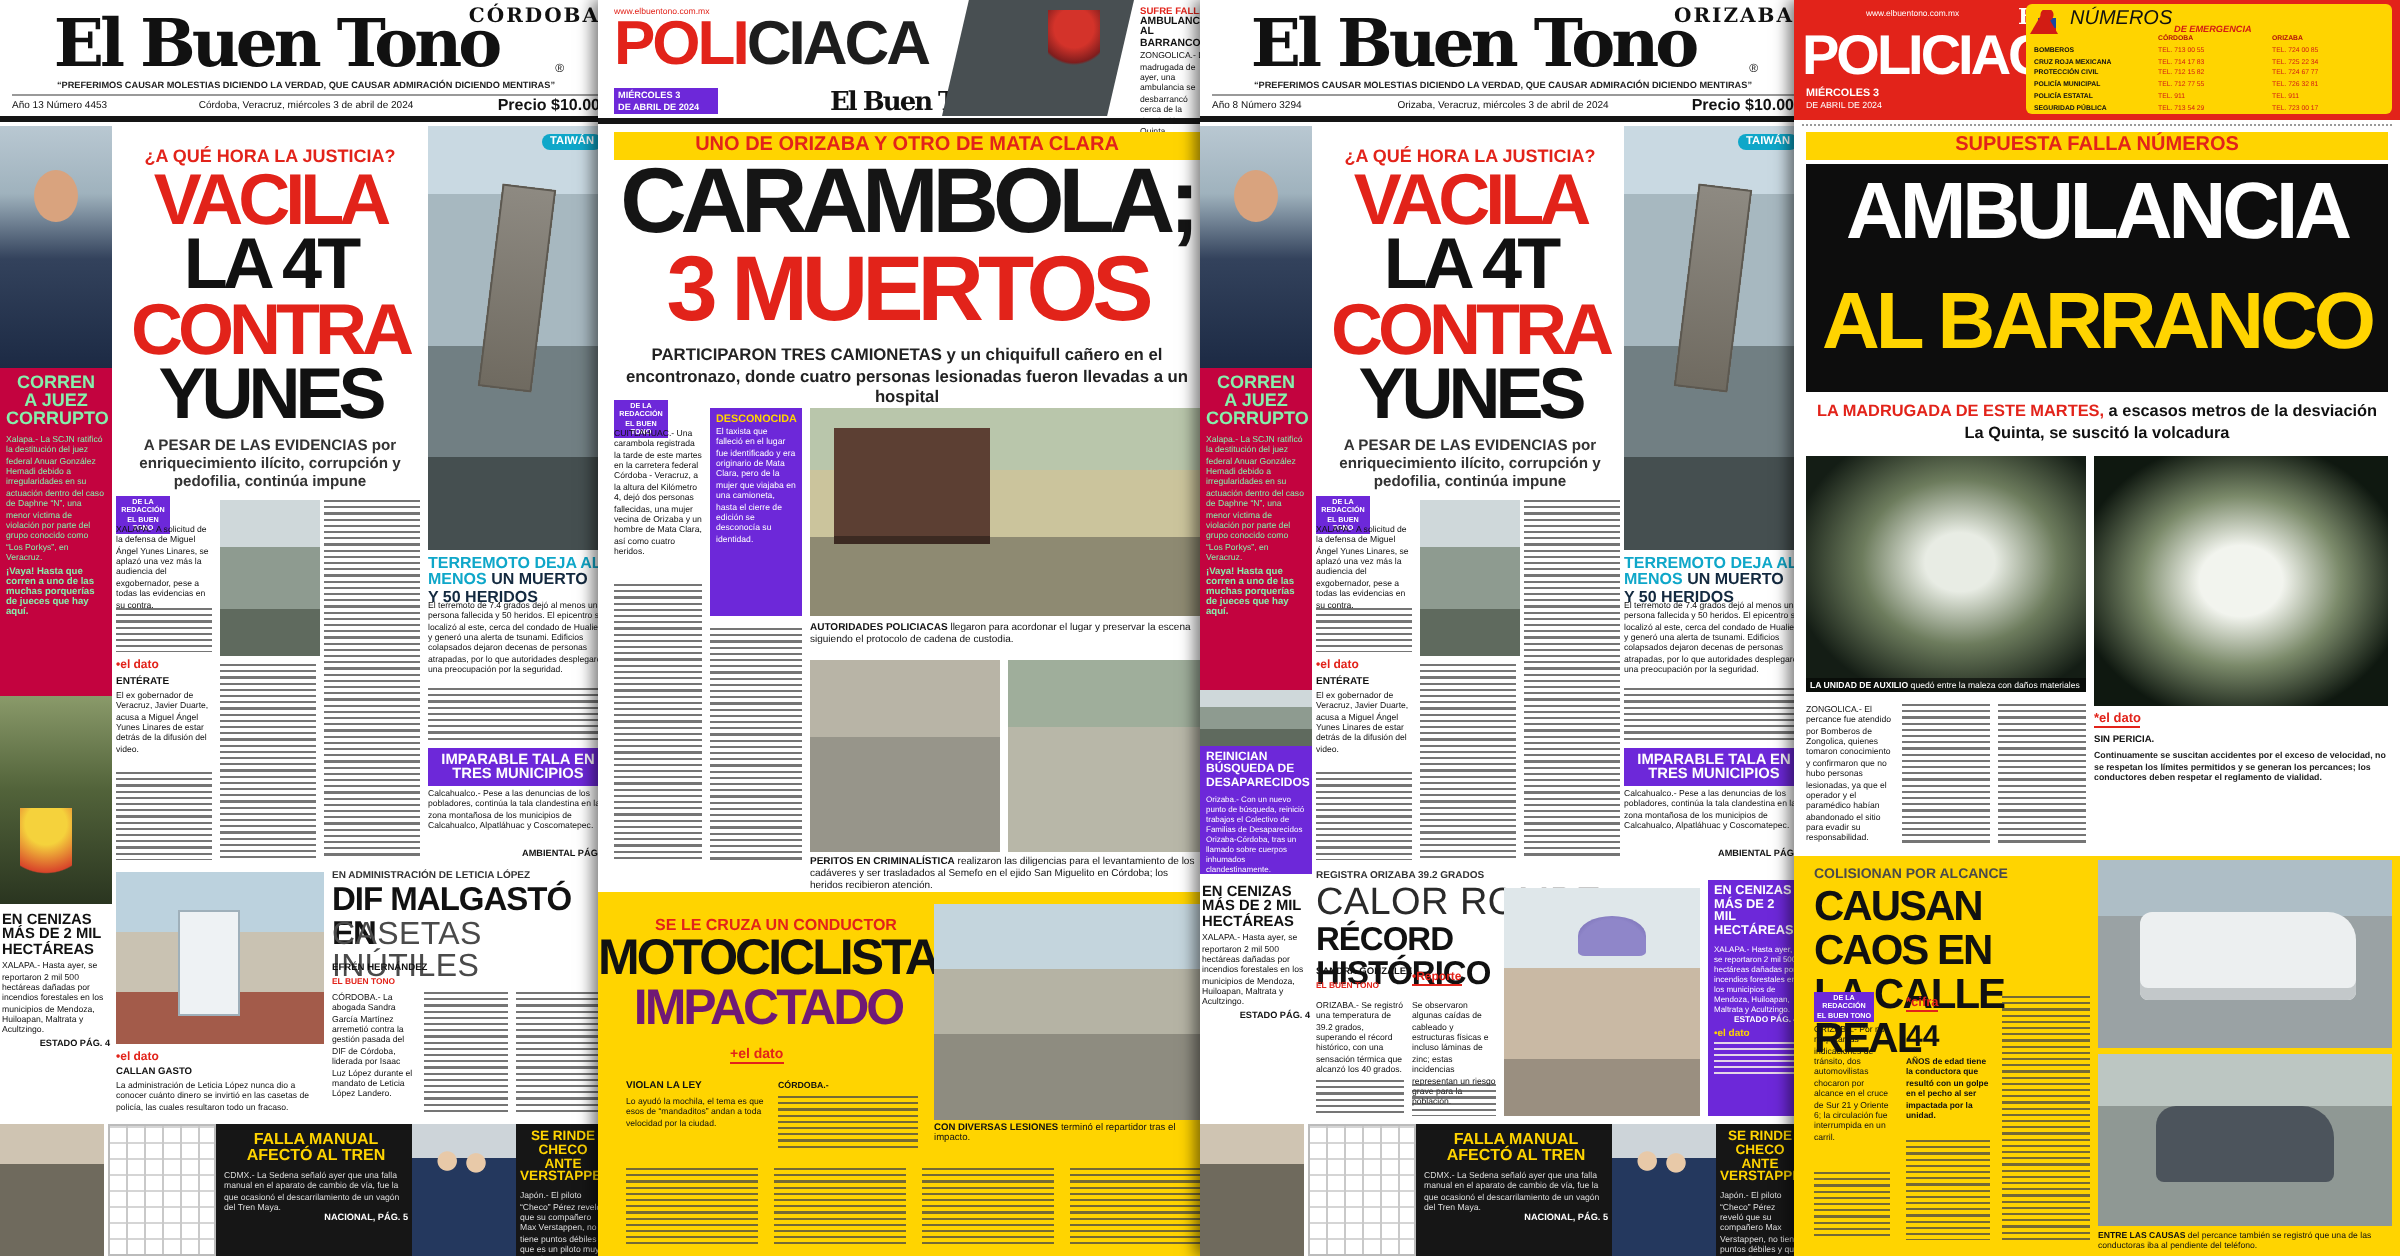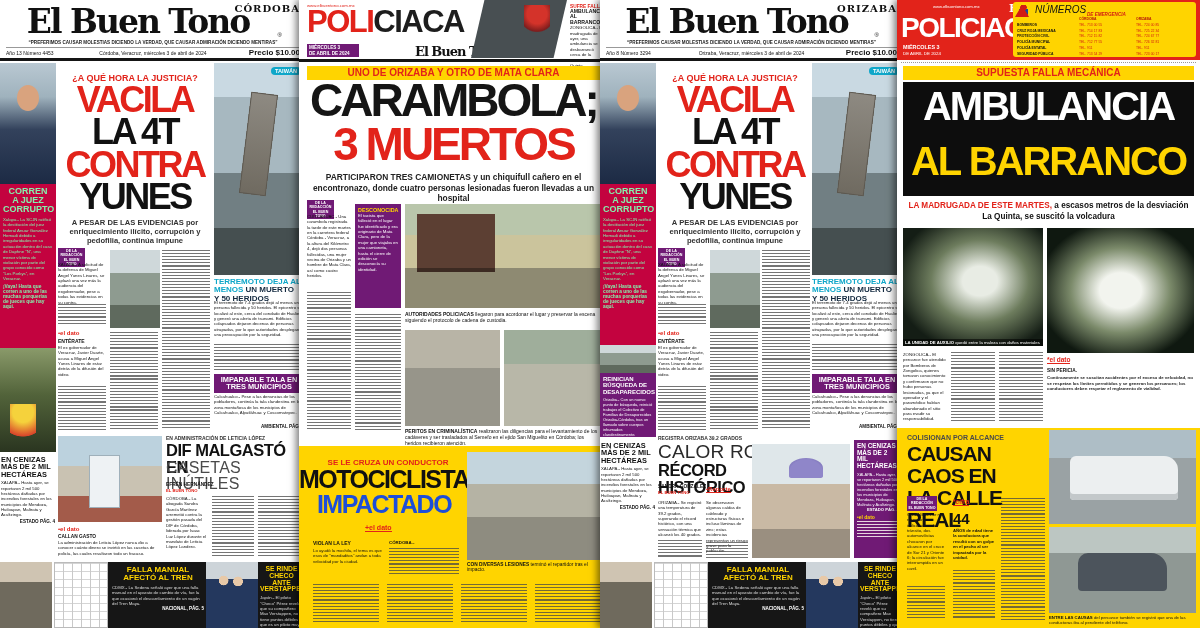--- a/index.html
+++ b/index.html
@@ -6,21 +6,21 @@
 html,body{background:#6e6e6e}
 .stage{position:relative;width:1200px;height:628px;background:#8a8a8a;overflow:hidden;font-family:"Liberation Sans","DejaVu Sans",sans-serif;color:#111}
 .page{position:absolute;top:0;height:628px;background:#fff;box-shadow:-3px 0 7px rgba(0,0,0,.5)}
 .abs{position:absolute}
 .ctr{text-align:center}
 .bl{font-family:"DejaVu Serif",serif;font-weight:700;letter-spacing:-2px;white-space:nowrap}
 .gk{background-image:repeating-linear-gradient(to bottom,#474747 0,#474747 1.1px,transparent 1.1px,transparent 3.1px);opacity:.75}
 .gklt{background-image:repeating-linear-gradient(to bottom,#f3e9e9 0,#f3e9e9 1px,transparent 1px,transparent 3px);opacity:.9}
 .ph{position:absolute;overflow:hidden;background:#9aa0a0}
 .red{color:#e2231a}.wht{color:#fff}.yel{color:#ffd400}
-.rbox{background:#701a75;color:#fff}
+.rbox{background:#6d28d9;color:#fff}
 .crim{background:#c3033f;color:#86efac}
 .ybar{background:#ffd400;color:#e2231a;font-weight:800;text-align:center}
 .hlf{font-weight:900;letter-spacing:-2.5px;line-height:.9;text-align:center}
 .t4{font-size:4.3px;line-height:1.25}
 .t5{font-size:5px;line-height:1.25}
 .mast-rule{position:absolute;height:3px;background:#151515}
 .badge{font-size:3.6px;line-height:1.2;font-weight:800;text-align:center;padding:1px}
 .cap b{font-weight:800}
 .dotline{position:absolute;border-top:1.5px dotted #999}
 
@@ -204,21 +204,21 @@
     </div>
     <div class="ph ph-debris" style="left:106px;top:330px;width:95px;height:96px"></div>
     <div class="ph ph-truck2" style="left:205px;top:330px;width:96px;height:96px"></div>
     <div class="abs cap" style="left:106px;top:428px;width:195px;font-size:5px">
       <b>PERITOS EN CRIMINALÍSTICA</b><span> realizaron las diligencias para el levantamiento de los cadáveres y ser trasladados al Semefo en el ejido San Miguelito en Córdoba; los heridos recibieron atención.</span>
     </div>
 
     <div class="abs" style="left:0;top:446px;width:309px;height:182px;background:#ffd400"></div>
     <div class="abs red" style="left:14px;top:458px;width:150px;text-align:center;font-size:8px;font-weight:800">SE LE CRUZA UN CONDUCTOR</div>
     <div class="abs hlf" style="left:0px;top:468px;width:170px;font-size:25px;letter-spacing:-1.5px;color:#111">MOTOCICLISTA</div>
-    <div class="abs hlf" style="left:0px;top:493px;width:170px;font-size:25px;letter-spacing:-1.5px;color:#1d4ed8">IMPACTADO</div>
+    <div class="abs hlf" style="left:0px;top:493px;width:170px;font-size:25px;letter-spacing:-1.5px;color:#701a75">IMPACTADO</div>
     <div class="abs red" style="left:66px;top:524px;font-size:7px;font-weight:800;border-bottom:1px solid #e2231a">+el dato</div>
     <div class="abs" style="left:14px;top:540px;font-size:5px;font-weight:800">VIOLAN LA LEY</div>
     <div class="abs t4" style="left:14px;top:548px;width:72px">Lo ayudó la mochila, el tema es que esos de “mandaditos” andan a toda velocidad por la ciudad.</div>
     <div class="abs" style="left:90px;top:540px;font-size:4.4px;font-weight:800">CÓRDOBA.-</div>
     <div class="abs gk" style="left:90px;top:548px;width:70px;height:28px"></div>
     <div class="ph ph-street" style="left:168px;top:452px;width:133px;height:108px"></div>
     <div class="abs cap" style="left:168px;top:562px;width:133px;font-size:4.8px">
       <b>CON DIVERSAS LESIONES</b><span> terminó el repartidor tras el impacto.</span>
     </div>
     <div class="abs gk" style="left:14px;top:584px;width:66px;height:38px"></div>
@@ -374,21 +374,21 @@
         <div style="font-weight:700;color:#111">POLICÍA ESTATAL</div>
         <div style="color:#d21c14">TEL. 911</div>
         <div style="color:#d21c14">TEL. 911</div>
         <div style="font-weight:700;color:#111">SEGURIDAD PÚBLICA</div>
         <div style="color:#d21c14">TEL. 713 54 29</div>
         <div style="color:#d21c14">TEL. 723 00 17</div>
       </div>
     </div>
     <div class="dotline" style="left:4px;right:4px;top:62px"></div>
 
-    <div class="abs ybar" style="left:6px;top:66px;width:291px;height:14px;font-size:10px;line-height:14px">SUPUESTA FALLA MECÁNICA</div>
+    <div class="abs ybar" style="left:6px;top:66px;width:291px;height:14px;font-size:10px;line-height:14px">SUPUESTA FALLA NÚMEROS</div>
     <div class="abs" style="left:6px;top:82px;width:291px;height:114px;background:#0d0d0d">
       <div class="hlf wht" style="font-size:40px;letter-spacing:-2px;margin-top:6px">AMBULANCIA</div>
       <div class="hlf yel" style="font-size:40px;letter-spacing:-2px;margin-top:19px">AL BARRANCO</div>
     </div>
     <div class="abs ctr" style="left:10px;top:201px;width:283px;font-size:8.2px;line-height:1.3">
       <b class="red">LA MADRUGADA DE ESTE MARTES,</b><b style="color:#111"> a escasos metros de la desviación La Quinta, se suscitó la volcadura</b>
     </div>
     <div class="ph ph-night" style="left:6px;top:228px;width:140px;height:118px">
       <div class="abs cap wht" style="left:0;right:0;bottom:0;background:rgba(0,0,0,.55);font-size:4.3px;padding:1px 2px">
         <b>LA UNIDAD DE AUXILIO</b><span> quedó entre la maleza con daños materiales</span>

